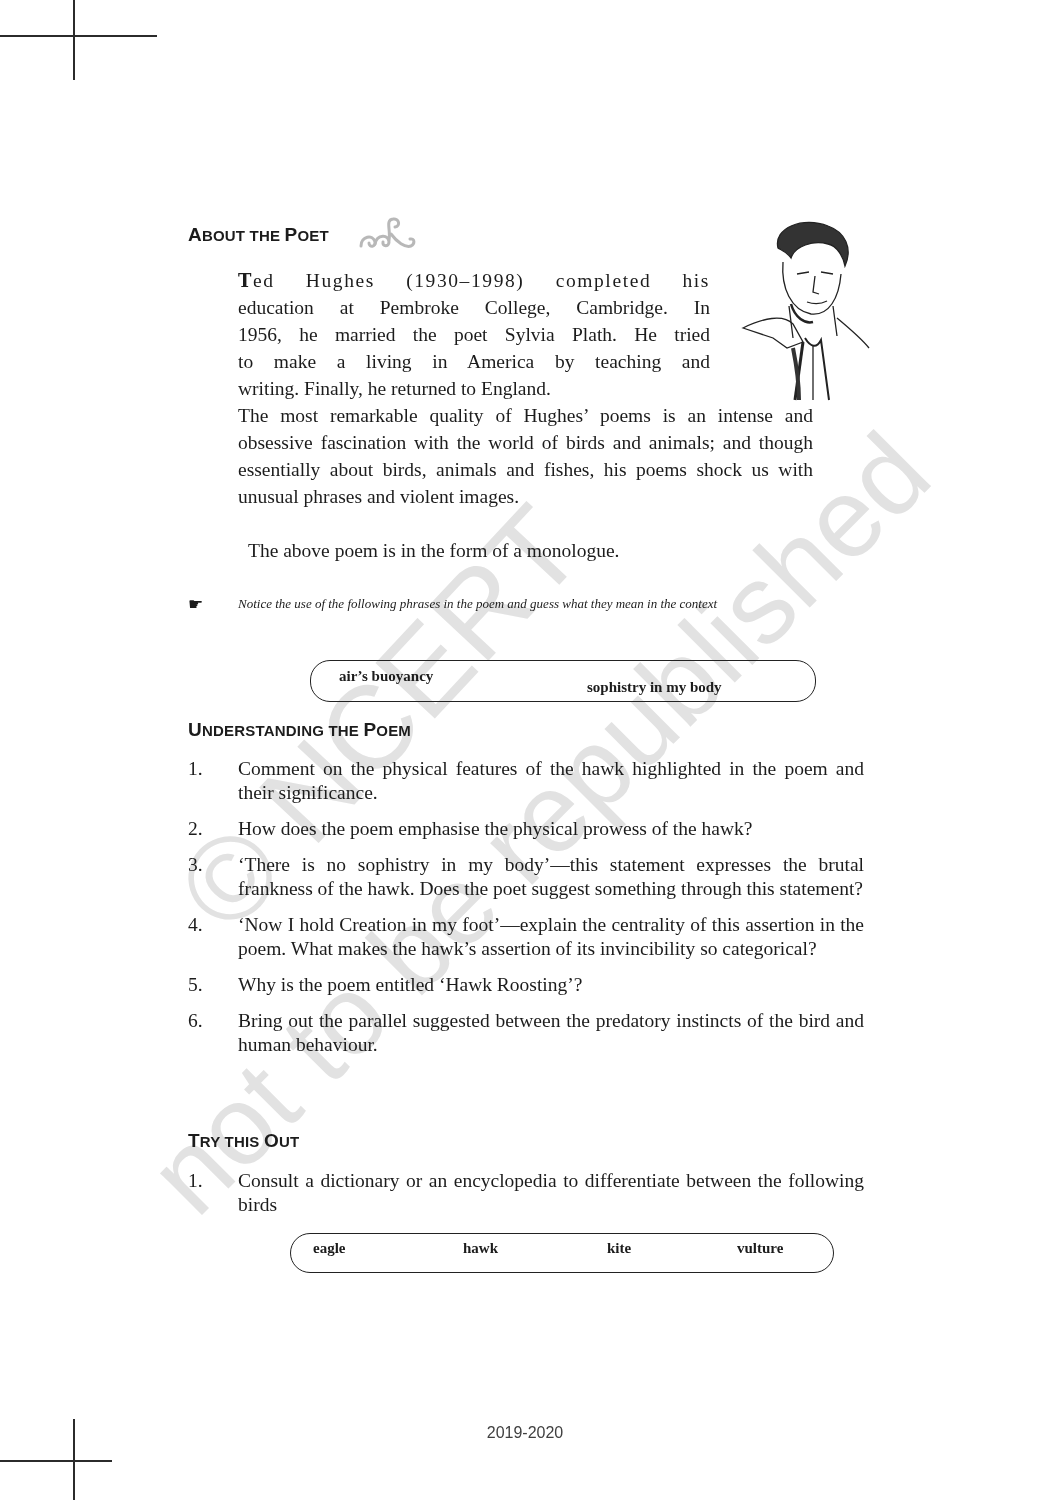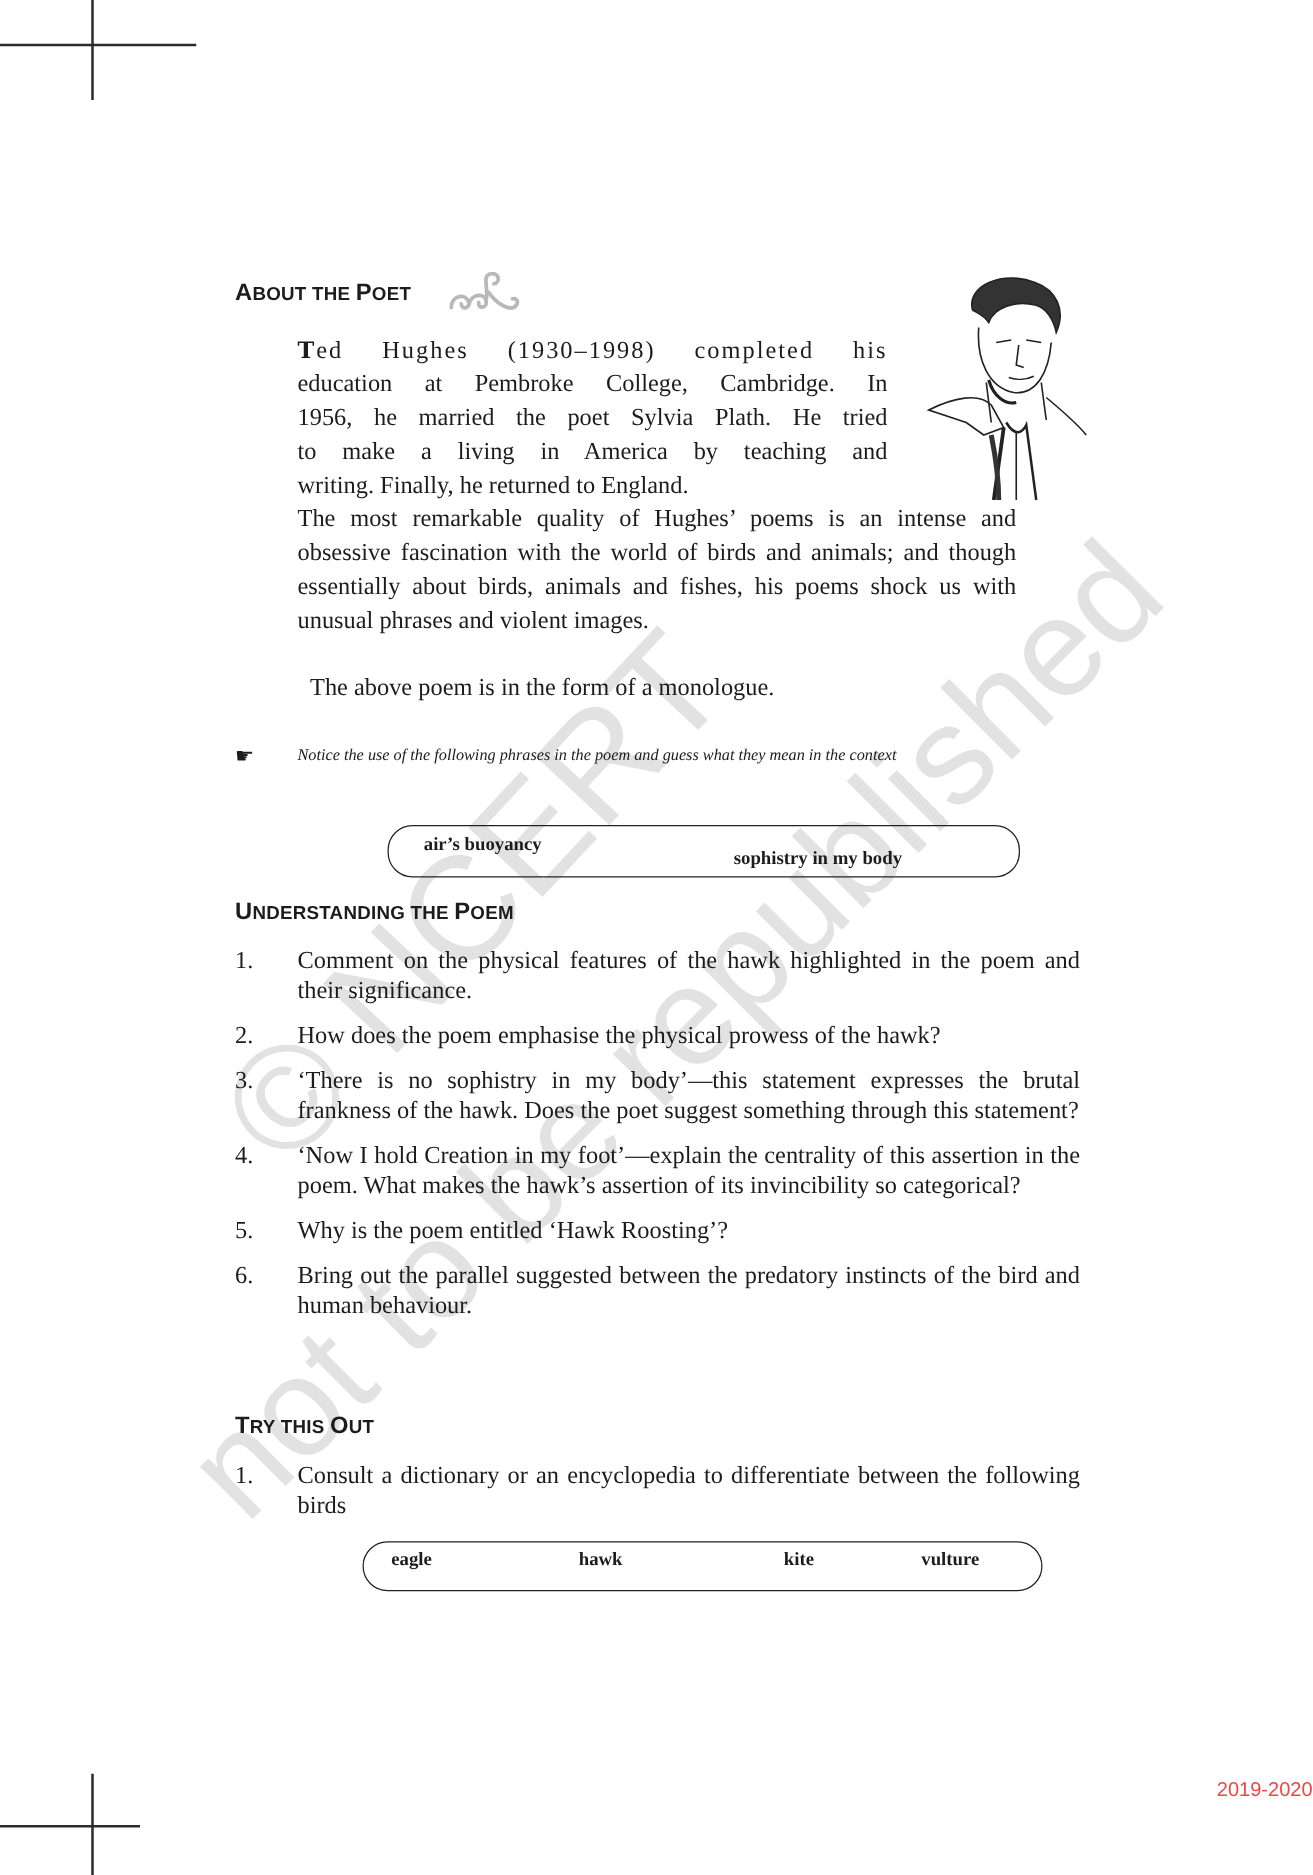--- a/index.html
+++ b/index.html
@@ -50,22 +50,22 @@
     position: absolute; border: 1.3px solid #222; border-radius: 20px;
     font-family: "Liberation Serif", serif; font-size: 15px; font-weight: bold;
   }
   .word-box span { position: absolute; top: 7px; white-space: nowrap; }
 
   .qlist { position: absolute; left: 188px; width: 676px; font-family: "Liberation Serif", serif; font-size: 19.5px; line-height: 24px; }
   .q { position: relative; padding-left: 50px; text-align: justify; text-align-last: left; }
   .q .num { position: absolute; left: 0; top: 0; }
 
   .footer-year {
-    position: absolute; left: 0; width: 1050px; top: 1424px; text-align: right;
-    font-family: "Liberation Sans", sans-serif; font-size: 16px; color: #ef4444;
+    position: absolute; left: 0; width: 1050px; top: 1424px; text-align: center;
+    font-family: "Liberation Sans", sans-serif; font-size: 16px; color: #404040;
   }
 </style>
 </head>
 <body>
 
 <div class="crop" style="left:73px;top:0;width:2px;height:80px;"></div>
 <div class="crop" style="left:0;top:35px;width:157px;height:2px;"></div>
 <div class="crop" style="left:73px;top:1419px;width:2px;height:81px;"></div>
 <div class="crop" style="left:0;top:1460px;width:112px;height:2px;"></div>
 
@@ -162,18 +162,18 @@
   <div class="qlist" style="top:1169px;">
     <div class="q">
       <span class="num">1.</span>
       <span>Consult a dictionary or an encyclopedia to differentiate between the following birds</span>
     </div>
   </div>
 
   <div class="word-box" style="left:290px;top:1233px;width:544px;height:40px;">
     <span style="left:22px;top:6px;">eagle</span>
     <span style="left:172px;top:6px;text-align:right;">hawk</span>
-    <span style="left:316px;top:6px;margin-left:20px;">kite</span>
+    <span style="left:316px;top:6px;">kite</span>
     <span style="left:446px;top:6px;">vulture</span>
   </div>
 
   <div class="footer-year">2019-2020</div>
 </div>
 
 </body></html>

